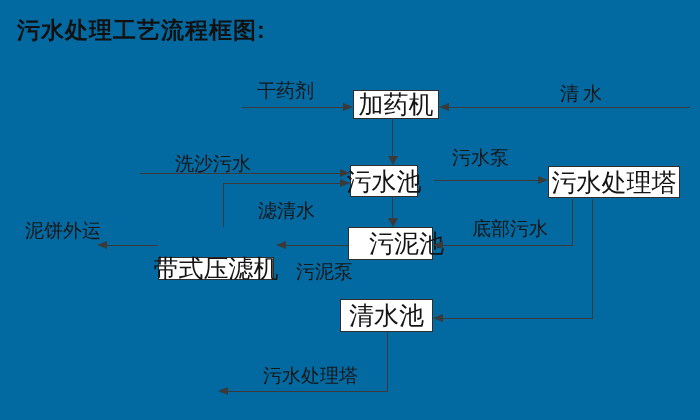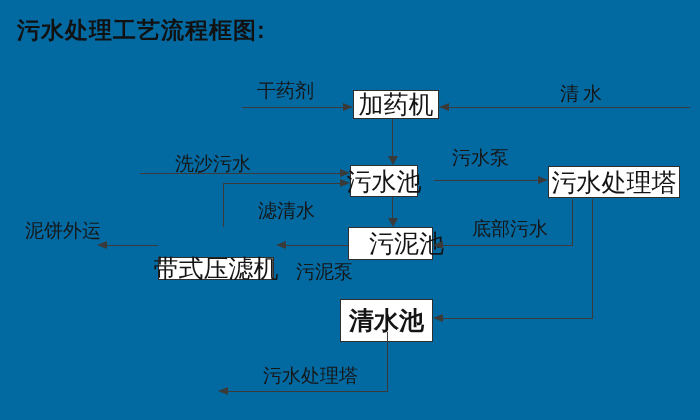--- a/index.html
+++ b/index.html
@@ -33,21 +33,21 @@
 
 <div class="canvas">
 
   <h1 class="title">污水处理工艺流程框图:</h1>
 
   <div class="node" style="left:353px;top:90px;width:86px;height:29px;">加药机</div>
   <div class="node" style="left:350px;top:165px;width:68px;height:32px;">污水池</div>
   <div class="node" style="left:548px;top:166px;width:132px;height:32px;">污水处理塔</div>
   <div class="node" style="left:348px;top:227px;width:85px;height:33px;padding-left:32px;">污泥池</div>
   <div class="node" style="left:158px;top:227px;width:116px;height:23px;margin-top:30px;">带式压滤机</div>
-  <div class="node" style="left:340px;top:299px;width:93px;height:43px;font-weight:bold;">清水池</div>
+  <div class="node" style="left:340px;top:299px;width:93px;height:33px;">清水池</div>
 
   <span class="lbl" style="left:257px;top:81px;">干药剂</span>
   <span class="lbl" style="left:560px;top:84px;letter-spacing:4px;">清水</span>
   <span class="lbl" style="left:175px;top:154px;">洗沙污水</span>
   <span class="lbl" style="left:258px;top:189px;margin-top:12px;">滤清水</span>
   <span class="lbl" style="left:452px;top:148px;">污水泵</span>
   <span class="lbl" style="left:472px;top:219px;">底部污水</span>
   <span class="lbl" style="left:296px;top:222px;margin-top:40px;">污泥泵</span>
   <span class="lbl" style="left:12px;top:221px;margin-left:13px;">泥饼外运</span>
   <span class="lbl" style="left:263px;top:366px;">污水处理塔</span>

